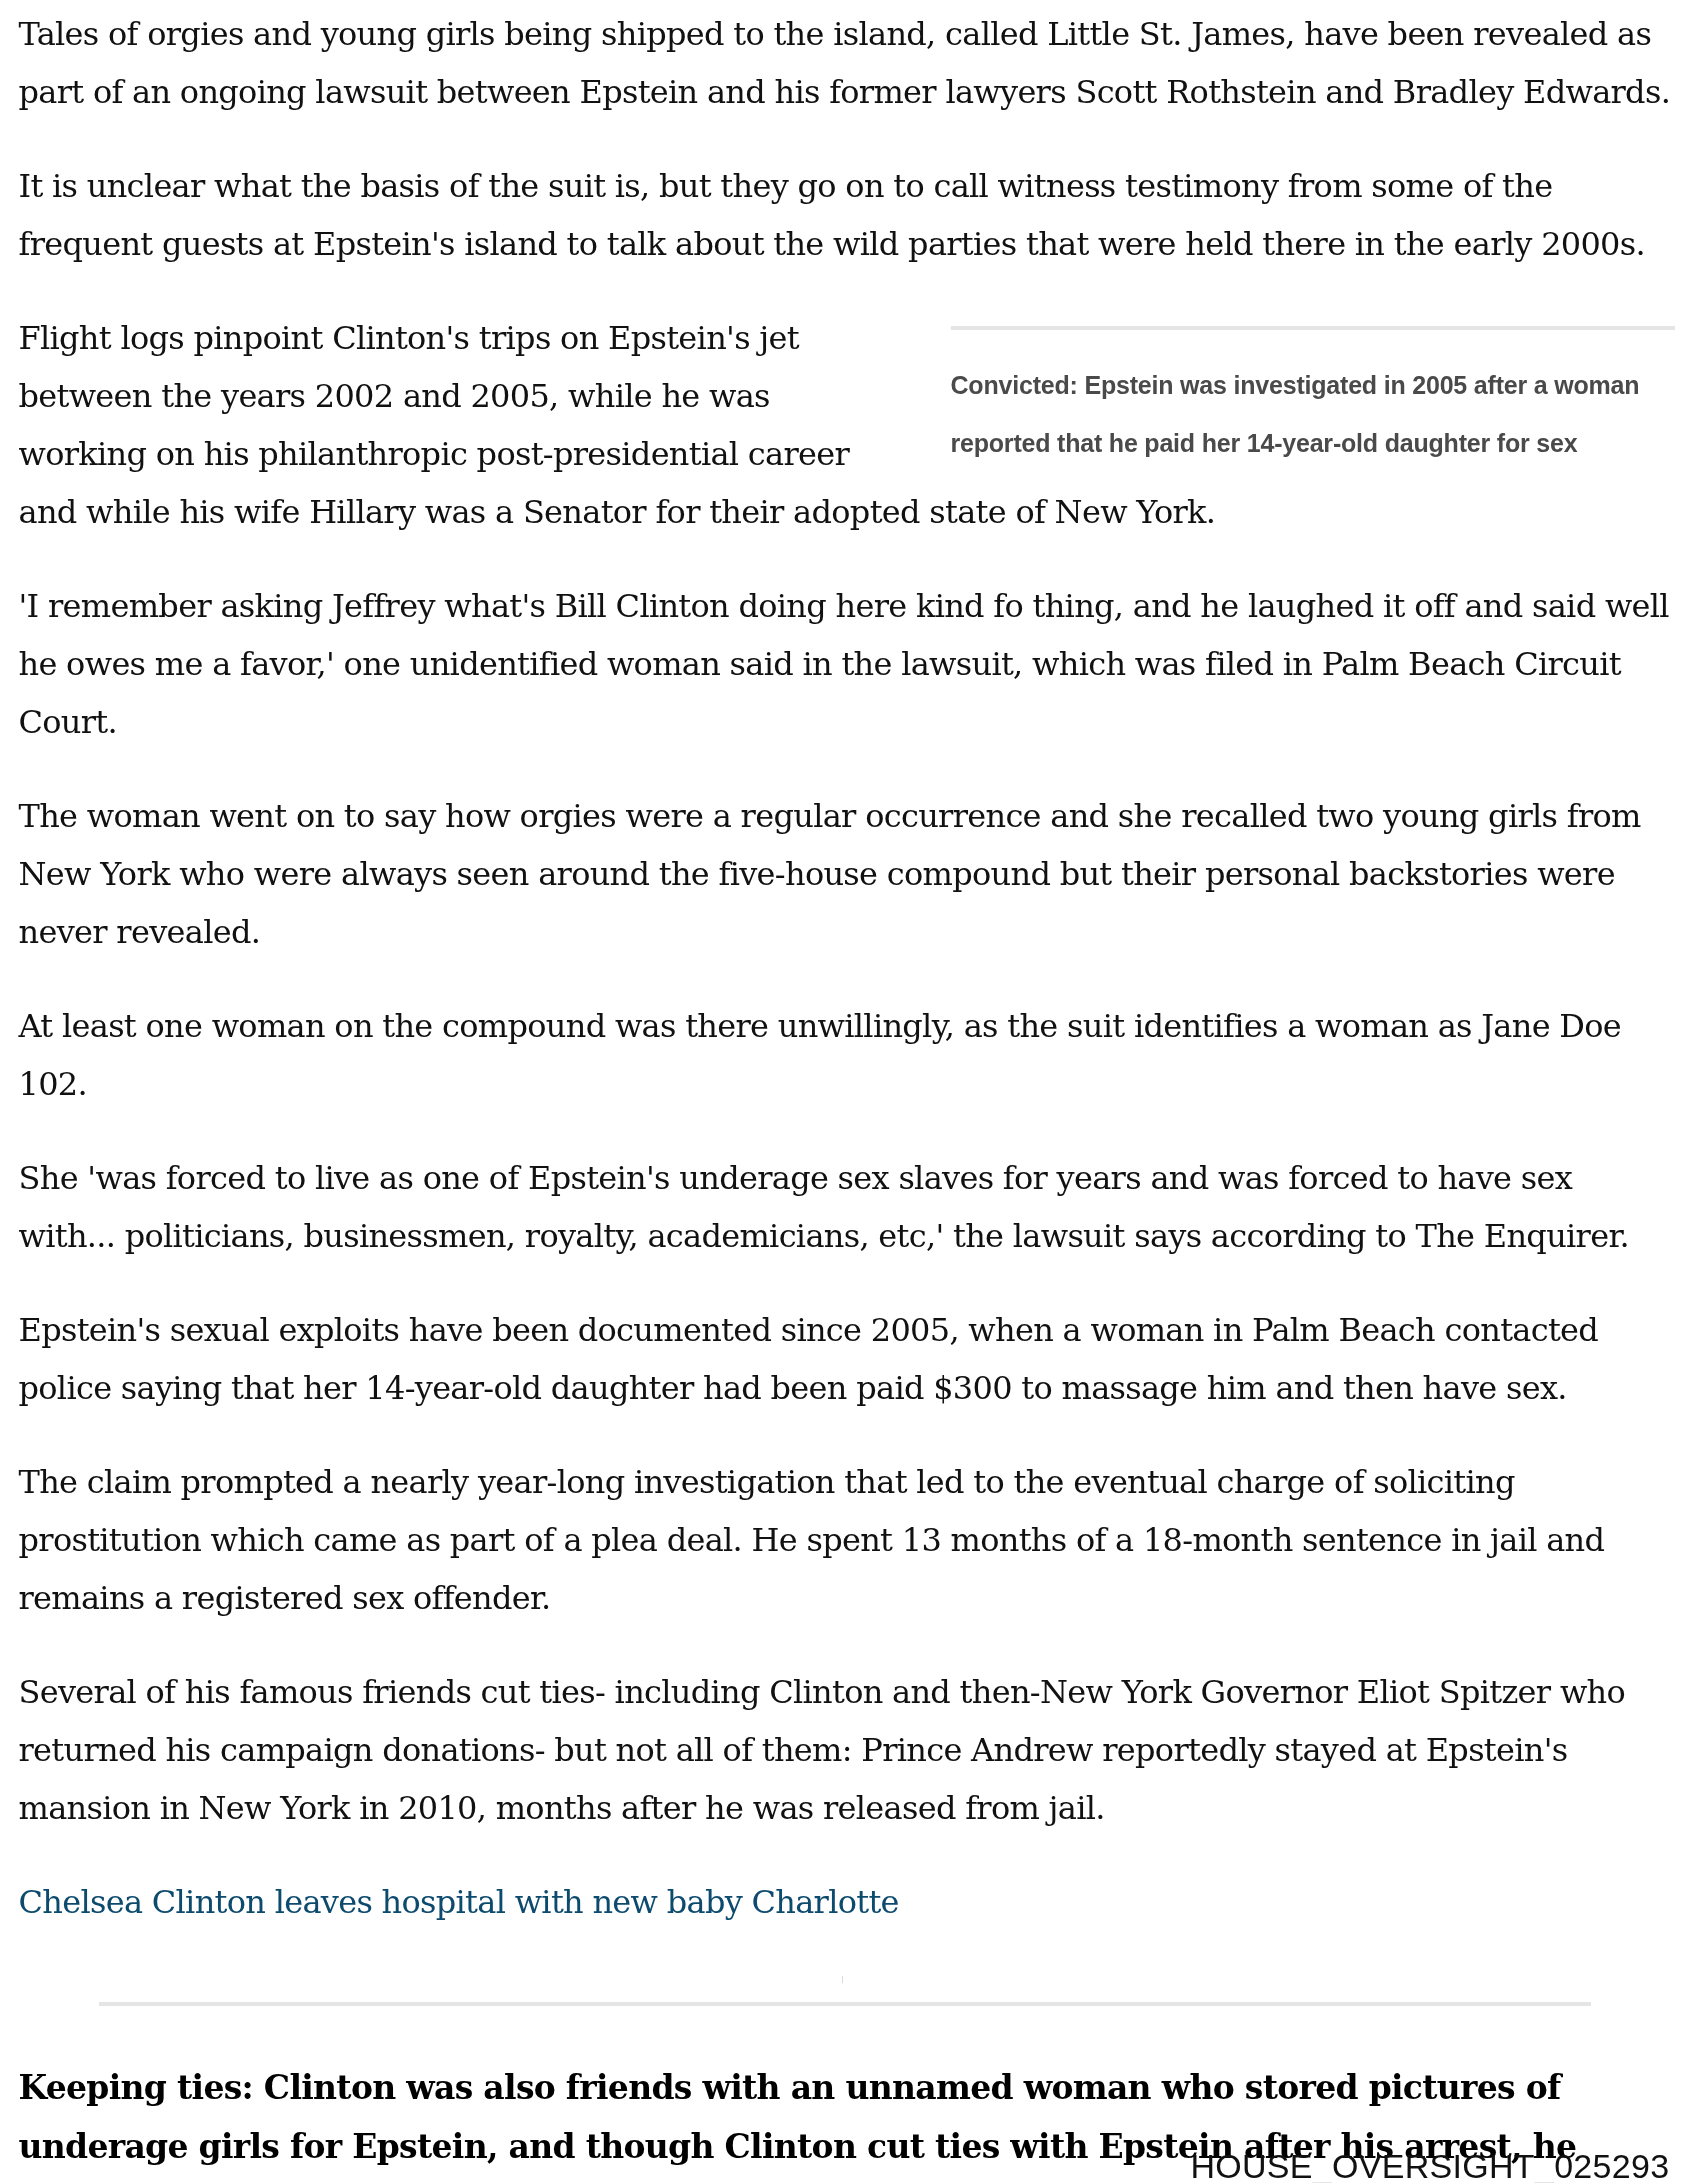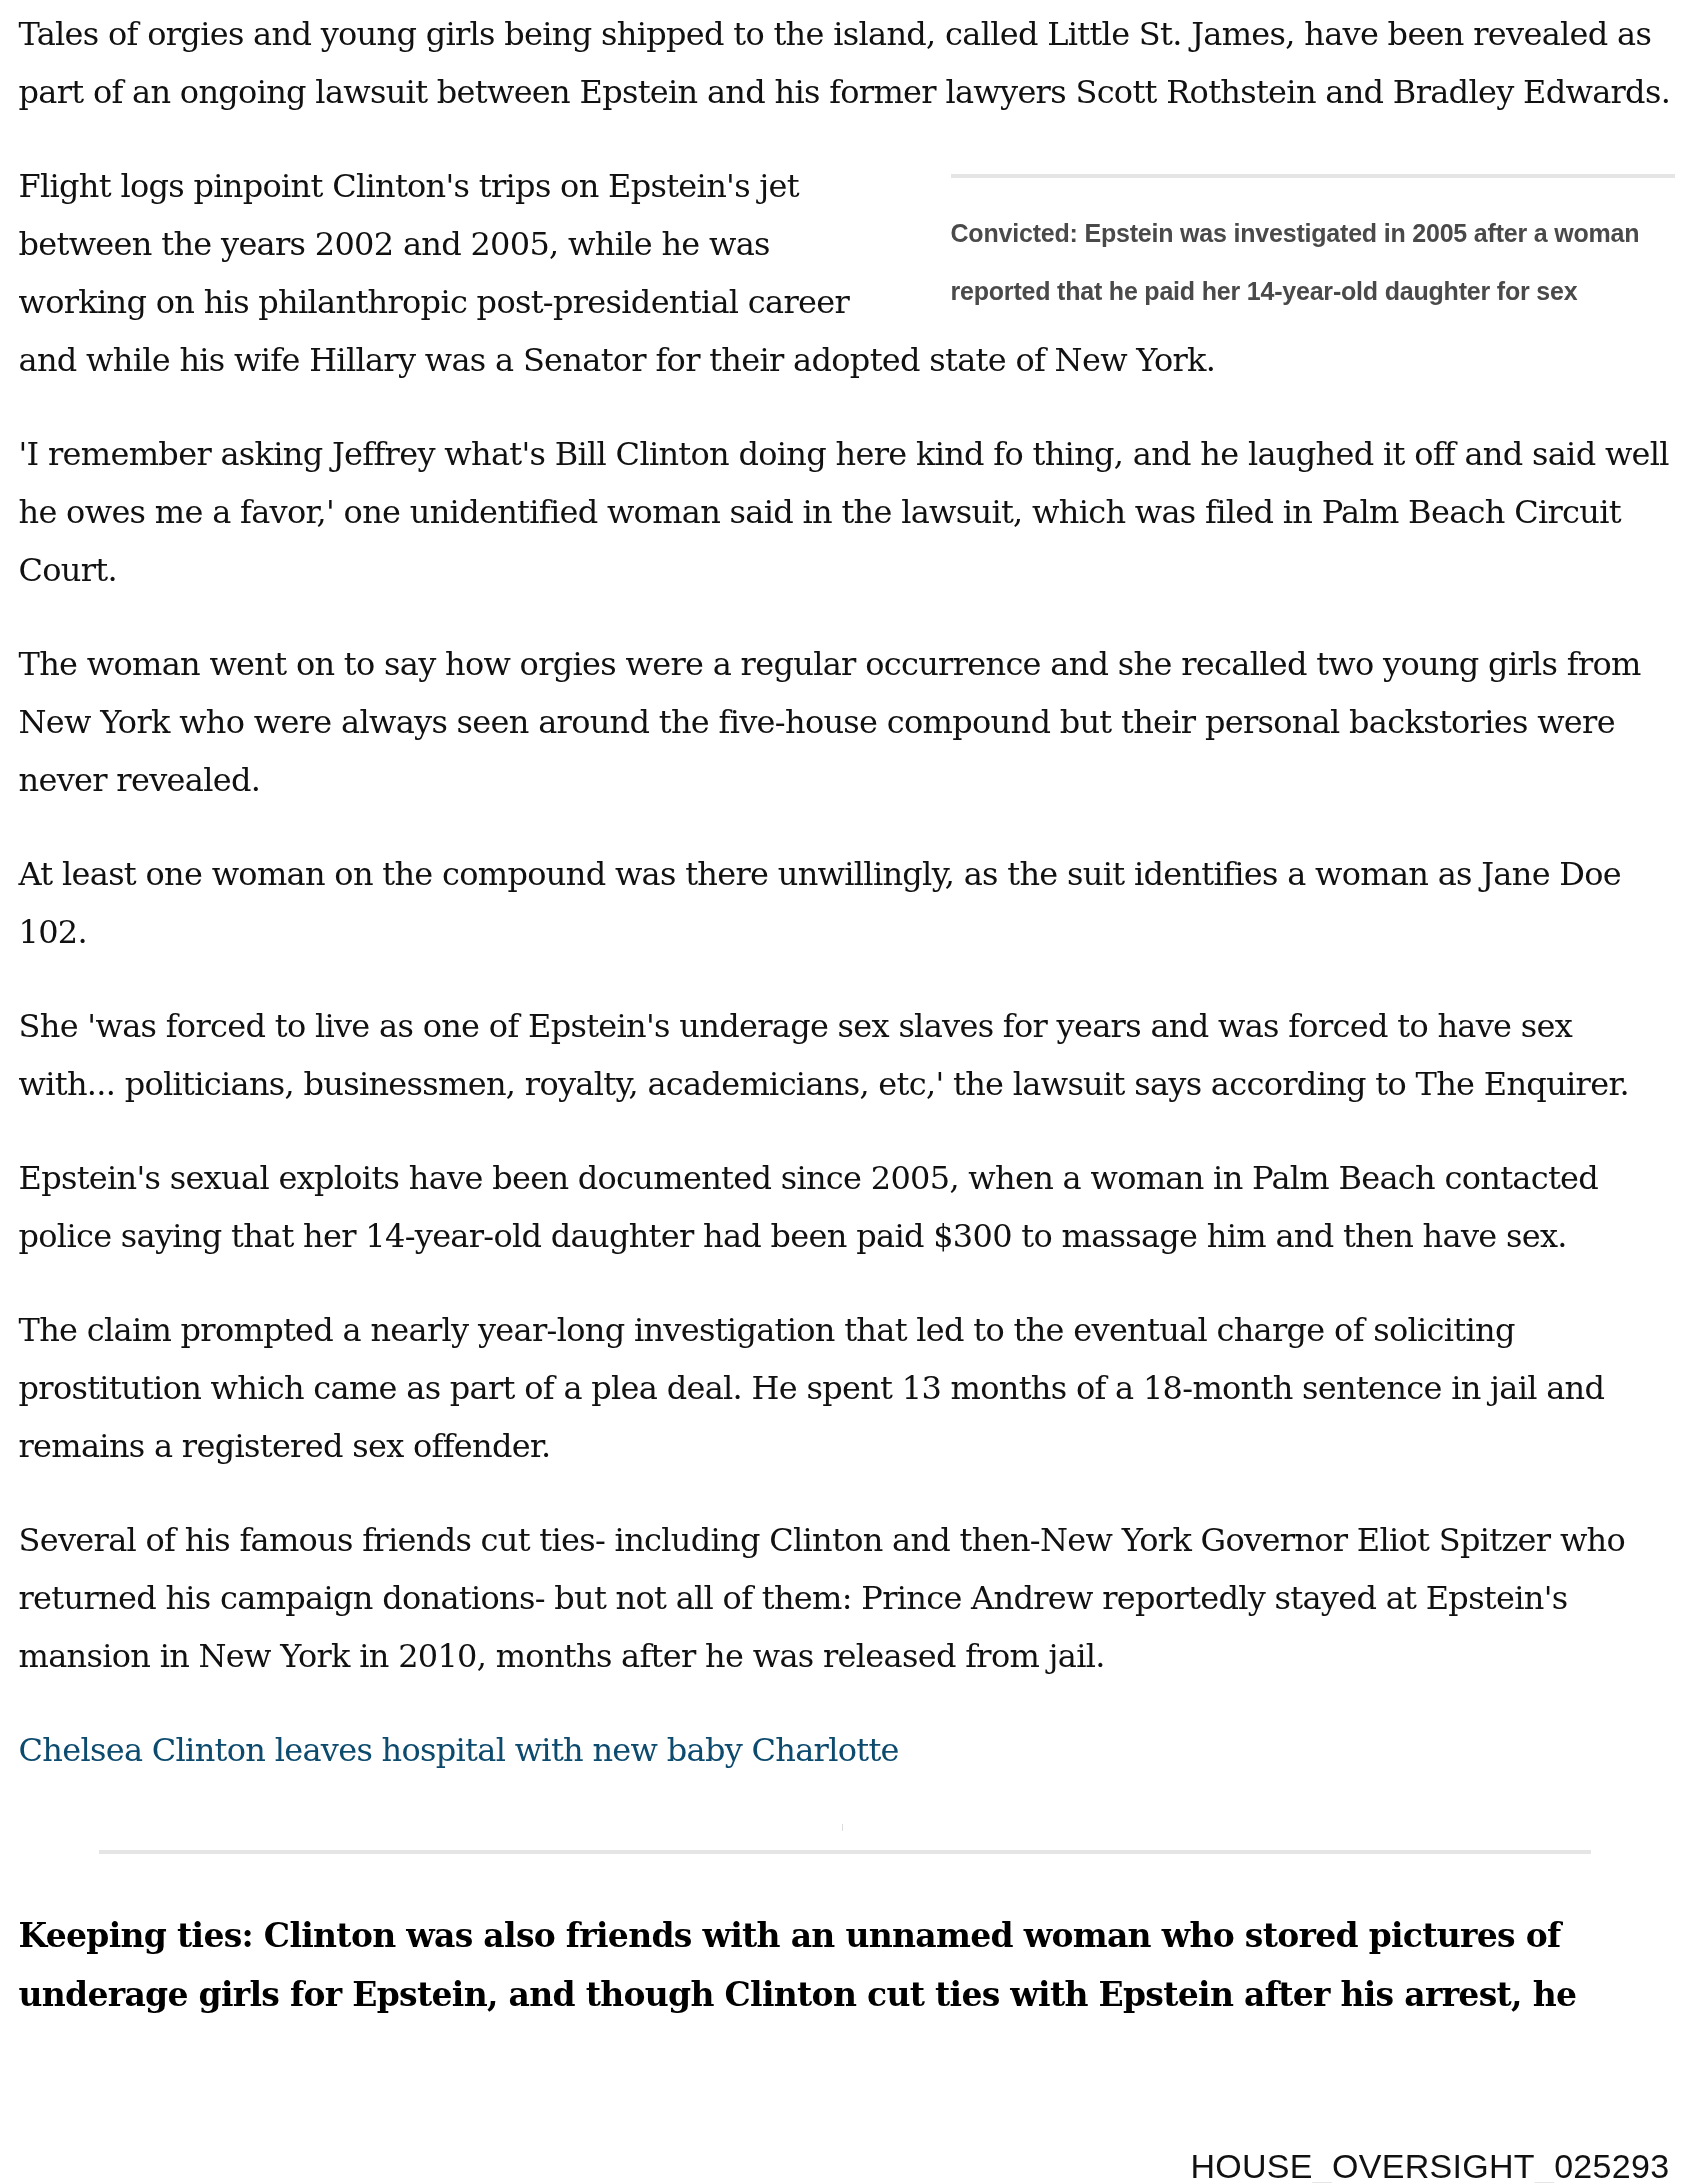--- a/index.html
+++ b/index.html
@@ -34,20 +34,21 @@
     position: absolute; right: 14.6px; top: 2147px;
     font-family: "Liberation Sans", sans-serif; font-size: 34px; color: #111111;
     letter-spacing: 0.3px;
   }
 </style>
 </head>
 <body>
 
 <div class="article">
   <p>Tales of orgies and young girls being shipped to the island, called Little St. James, have been revealed as part of an ongoing lawsuit between Epstein and his former lawyers Scott Rothstein and Bradley Edwards.</p>
+  <p>It is unclear what the basis of the suit is, but they go on to call witness testimony from some of the frequent guests at Epstein's island to talk about the wild parties that were held there in the early 2000s.</p>
   <p>
     <span class="caption-block">
       <span class="caption-text">Convicted: Epstein was investigated in 2005 after a woman reported that he paid her 14-year-old daughter for sex</span>
     </span>
     <span>Flight logs pinpoint Clinton's trips on Epstein's jet between the years 2002 and 2005, while he was working on his philanthropic post-presidential career and while his wife Hillary was a Senator for their adopted state of New York.</span>
   </p>
   <p>'I remember asking Jeffrey what's Bill Clinton doing here kind fo thing, and he laughed it off and said well he owes me a favor,' one unidentified woman said in the lawsuit, which was filed in Palm Beach Circuit Court.</p>
   <p>The woman went on to say how orgies were a regular occurrence and she recalled two young girls from New York who were always seen around the five-house compound but their personal backstories were never revealed.</p>
   <p>At least one woman on the compound was there unwillingly, as the suit identifies a woman as Jane Doe 102.</p>
   <p>She 'was forced to live as one of Epstein's underage sex slaves for years and was forced to have sex with... politicians, businessmen, royalty, academicians, etc,' the lawsuit says according to The Enquirer.</p>

